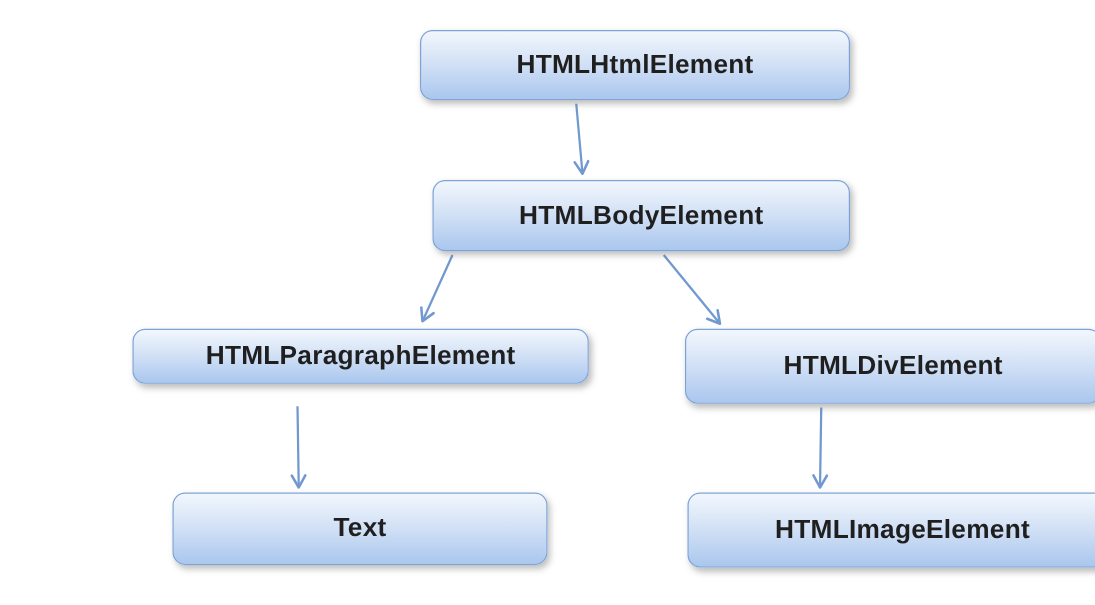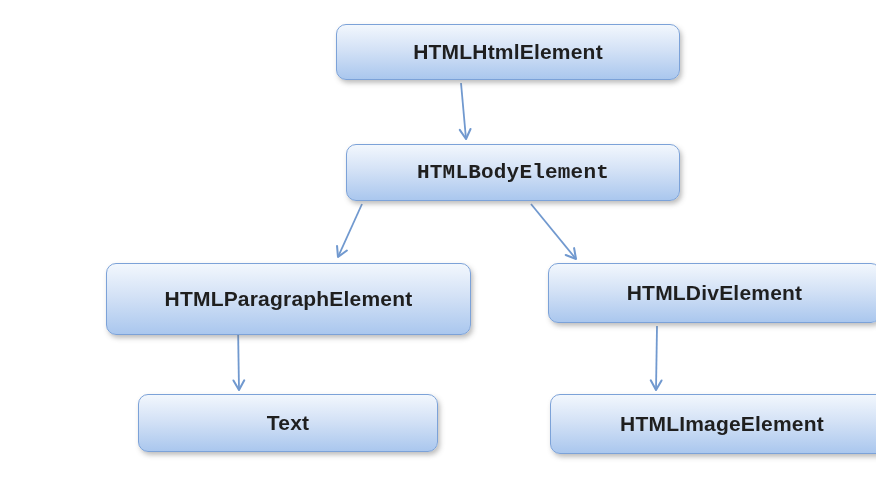--- a/index.html
+++ b/index.html
@@ -37,22 +37,22 @@
     font-weight: bold;
     font-size: 21px;
     letter-spacing: 0.2px;
     margin-left: 48px;
   }
   .node span {
     white-space: nowrap;
   }
   
   #node-html      { left: 288px; top:  24px; width: 344px; height: 56px; }
-  #node-body      { left: 298px; top: 144px; width: 334px; height: 57px; font-family: Liberation Mono, monospace; }
-  #node-paragraph { left:  58px; top: 263px; width: 365px; height: 72px; }
+  #node-body      { left: 298px; top: 144px; width: 334px; height: 57px; }
+  #node-paragraph { left:  58px; top: 263px; width: 365px; height: 44px; }
   #node-div       { left: 500px; top: 263px; width: 333px; height: 60px; }
   #node-text      { left:  90px; top: 394px; width: 300px; height: 58px; }
   #node-image     { left: 502px; top: 394px; width: 344px; height: 60px; }
 </style>
 </head>
 <body>
 
 <div class="canvas">
 
   <svg class="edges" viewBox="0 0 876 484" xmlns="http://www.w3.org/2000/svg">

